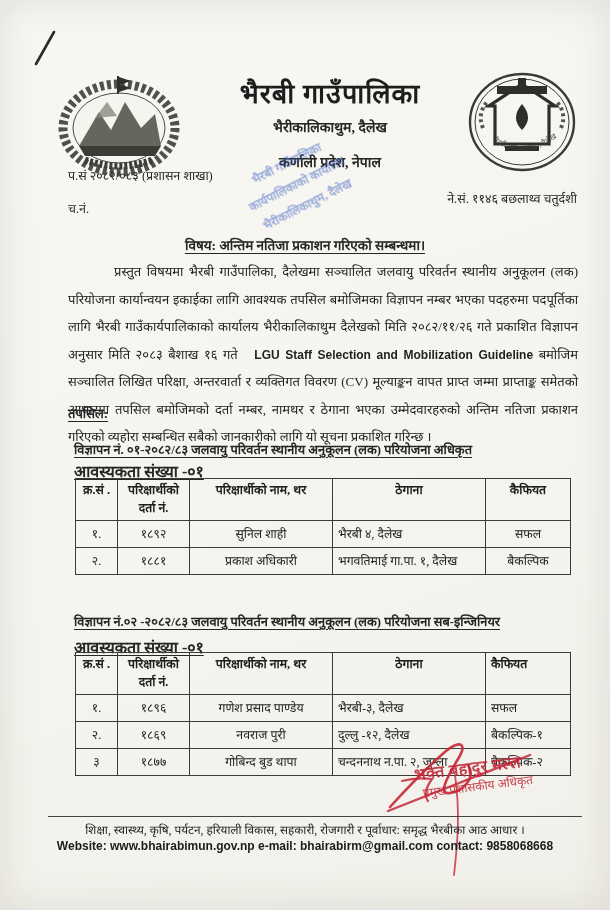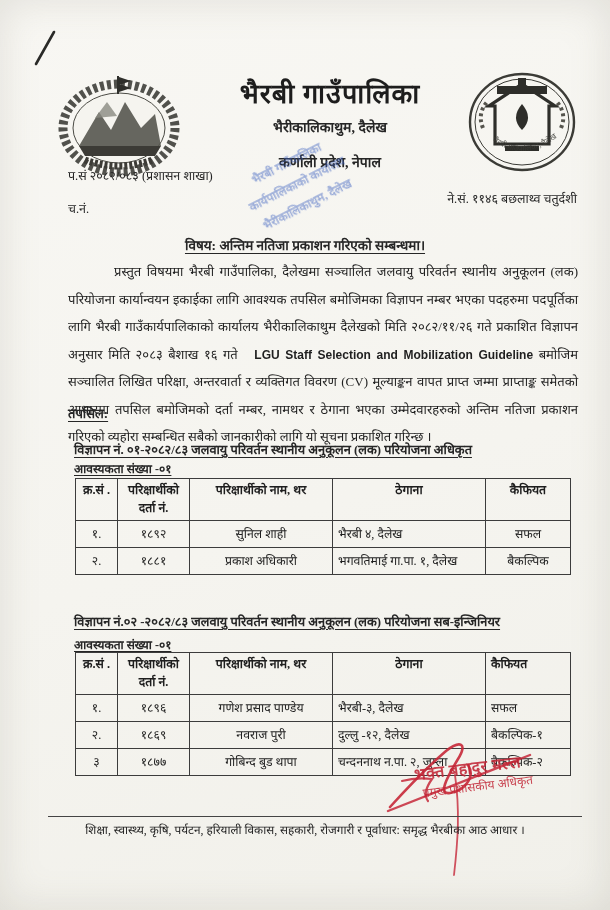--- a/index.html
+++ b/index.html
@@ -43,21 +43,21 @@
     position:absolute; left:68px; top:258px; width:510px;
     font-size:13px; line-height:2.12; text-align:justify;
     text-indent:46px; color:#1f1f1f;
   }
   .body-text .en { font-family:"Liberation Sans","DejaVu Sans",sans-serif; font-weight:bold; font-size:12px;margin-left:11px; }
   .tapasil { position:absolute; left:68px; top:404px; font-size:13px; font-weight:bold;
              text-decoration:underline; text-underline-offset:3px; }
   
   .sec-title { position:absolute; left:74px; font-size:12.8px; font-weight:bold;
                text-decoration:underline; text-underline-offset:3px; }
-  .sec-req   { position:absolute; left:74px; font-size:12px;  font-weight:bold;
+  .sec-req   { position:absolute; left:74px; font-size:16px;  font-weight:bold;
                text-decoration:underline; text-underline-offset:2px;text-align:center; }
   
   table.res { position:absolute; left:75px; border-collapse:collapse;
               font-size:12.3px; color:#1e1e1e; table-layout:fixed; }
   table.res th, table.res td { border:1.4px solid #3c3c3c; padding:2px 5px; }
   table.res th { font-weight:bold; text-align:center; vertical-align:top; line-height:1.5; }
   table.res td { height:27px; }
   .c-sn  { width:42px;  text-align:center; }
   .c-reg { width:72px;  text-align:center; }
   .c-nam { width:143px; text-align:center; }
@@ -218,14 +218,15 @@
     <path d="M75 60 C80 95 78 125 74 160" fill="none" stroke="#c62839" stroke-width="1.8" stroke-linecap="round" opacity=".8"></path>
   </svg>
 
   <div class="sig-stamp">
     <div class="sig-name">भक्त बहादुर मल्ल</div>
     <div class="sig-title">प्रमुख प्रशासकीय अधिकृत</div>
   </div>
 
   <div class="footer-rule"></div>
   <div class="footer-slogan">शिक्षा, स्वास्थ्य, कृषि, पर्यटन, हरियाली विकास, सहकारी, रोजगारी र पूर्वाधार: समृद्ध भैरबीका आठ आधार ।</div>
+  <div class="footer-contact">Website: www.bhairabimun.gov.np e-mail: bhairabirm@gmail.com contact: 9858068668</div>
 
 </div>
 
 </body></html>

